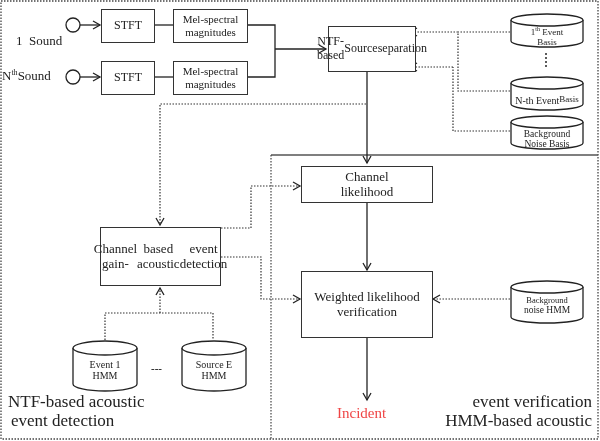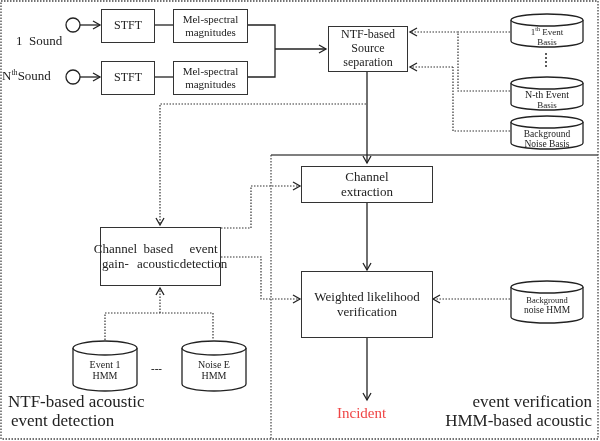--- a/index.html
+++ b/index.html
@@ -95,61 +95,61 @@
       <span>STFT</span>
     </div>
 <div class="box" style="left:173px;top:9px;width:75px;height:34px;font-size:11px;flex-direction:column;">
       <span>Mel-spectral</span>
       <span>magnitudes</span>
     </div>
 <div class="box" style="left:173px;top:61px;width:75px;height:34px;font-size:11px;flex-direction:column;">
       <span>Mel-spectral</span>
       <span>magnitudes</span>
     </div>
-<div class="box" style="left:328px;top:26px;width:80px;height:46px;font-size:12px;flex-direction:column;">
+<div class="box" style="left:328px;top:26px;width:88px;height:46px;font-size:12px;flex-direction:row;">
       <span>NTF-based</span>
       <span>Source</span>
       <span>separation</span>
     </div>
 <div class="box" style="left:301px;top:166px;width:132px;height:37px;font-size:13px;flex-direction:column;">
       <span>Channel</span>
-      <span>extraction</span>
+      <span>likelihood</span>
     </div>
 <div class="box" style="left:100px;top:227px;width:121px;height:59px;font-size:13px;flex-direction:row;">
       <span>Channel gain-</span>
       <span>based acoustic</span>
       <span>event detection</span>
     </div>
 <div class="box" style="left:301px;top:271px;width:132px;height:67px;font-size:13px;flex-direction:column;">
       <span>Weighted likelihood</span>
       <span>verification</span>
     </div>
 
 <div class="cyl" style="left:511px;top:26px;width:72px;height:22px;font-size:9px;flex-direction:column;">
       <span><span>1</span><sup style="font-size:6px;">th</sup><span> Event</span></span>
       <span>Basis</span>
     </div>
-<div class="cyl" style="left:511px;top:89px;width:72px;height:22px;font-size:10px;flex-direction:column;justify-content:space-between;">
+<div class="cyl" style="left:511px;top:89px;width:72px;height:22px;font-size:10px;flex-direction:row;">
       <span>N-th Event</span>
       <span style="font-size:9px;">Basis</span>
     </div>
 <div class="cyl" style="left:511px;top:128px;width:72px;height:22px;font-size:9.5px;flex-direction:column;">
       <span>Background</span>
       <span>Noise Basis</span>
     </div>
 <div class="cyl" style="left:511px;top:293px;width:72px;height:26px;font-size:9.5px;flex-direction:column;">
       <span style="font-size:8.5px;">Background</span>
       <span>noise HMM</span>
     </div>
 <div class="cyl" style="left:73px;top:356px;width:64px;height:28px;font-size:10px;flex-direction:column;">
       <span>Event 1</span>
       <span>HMM</span>
     </div>
 <div class="cyl" style="left:182px;top:356px;width:64px;height:28px;font-size:10px;flex-direction:column;">
-      <span>Noise E</span>
+      <span>Source E</span>
       <span>HMM</span>
     </div>
 <div class="t" style="left:151px;top:362px;font-size:11px;font-weight:bold;">---</div>
 
 <div class="t" style="left:8px;top:393px;font-size:17px;">
       <div>NTF-based acoustic</div>
       <div style="padding-left:3px;">event detection</div>
     </div>
 <div class="t" style="right:8px;top:393px;font-size:17px;text-align:right;">
       <div>event verification</div>

